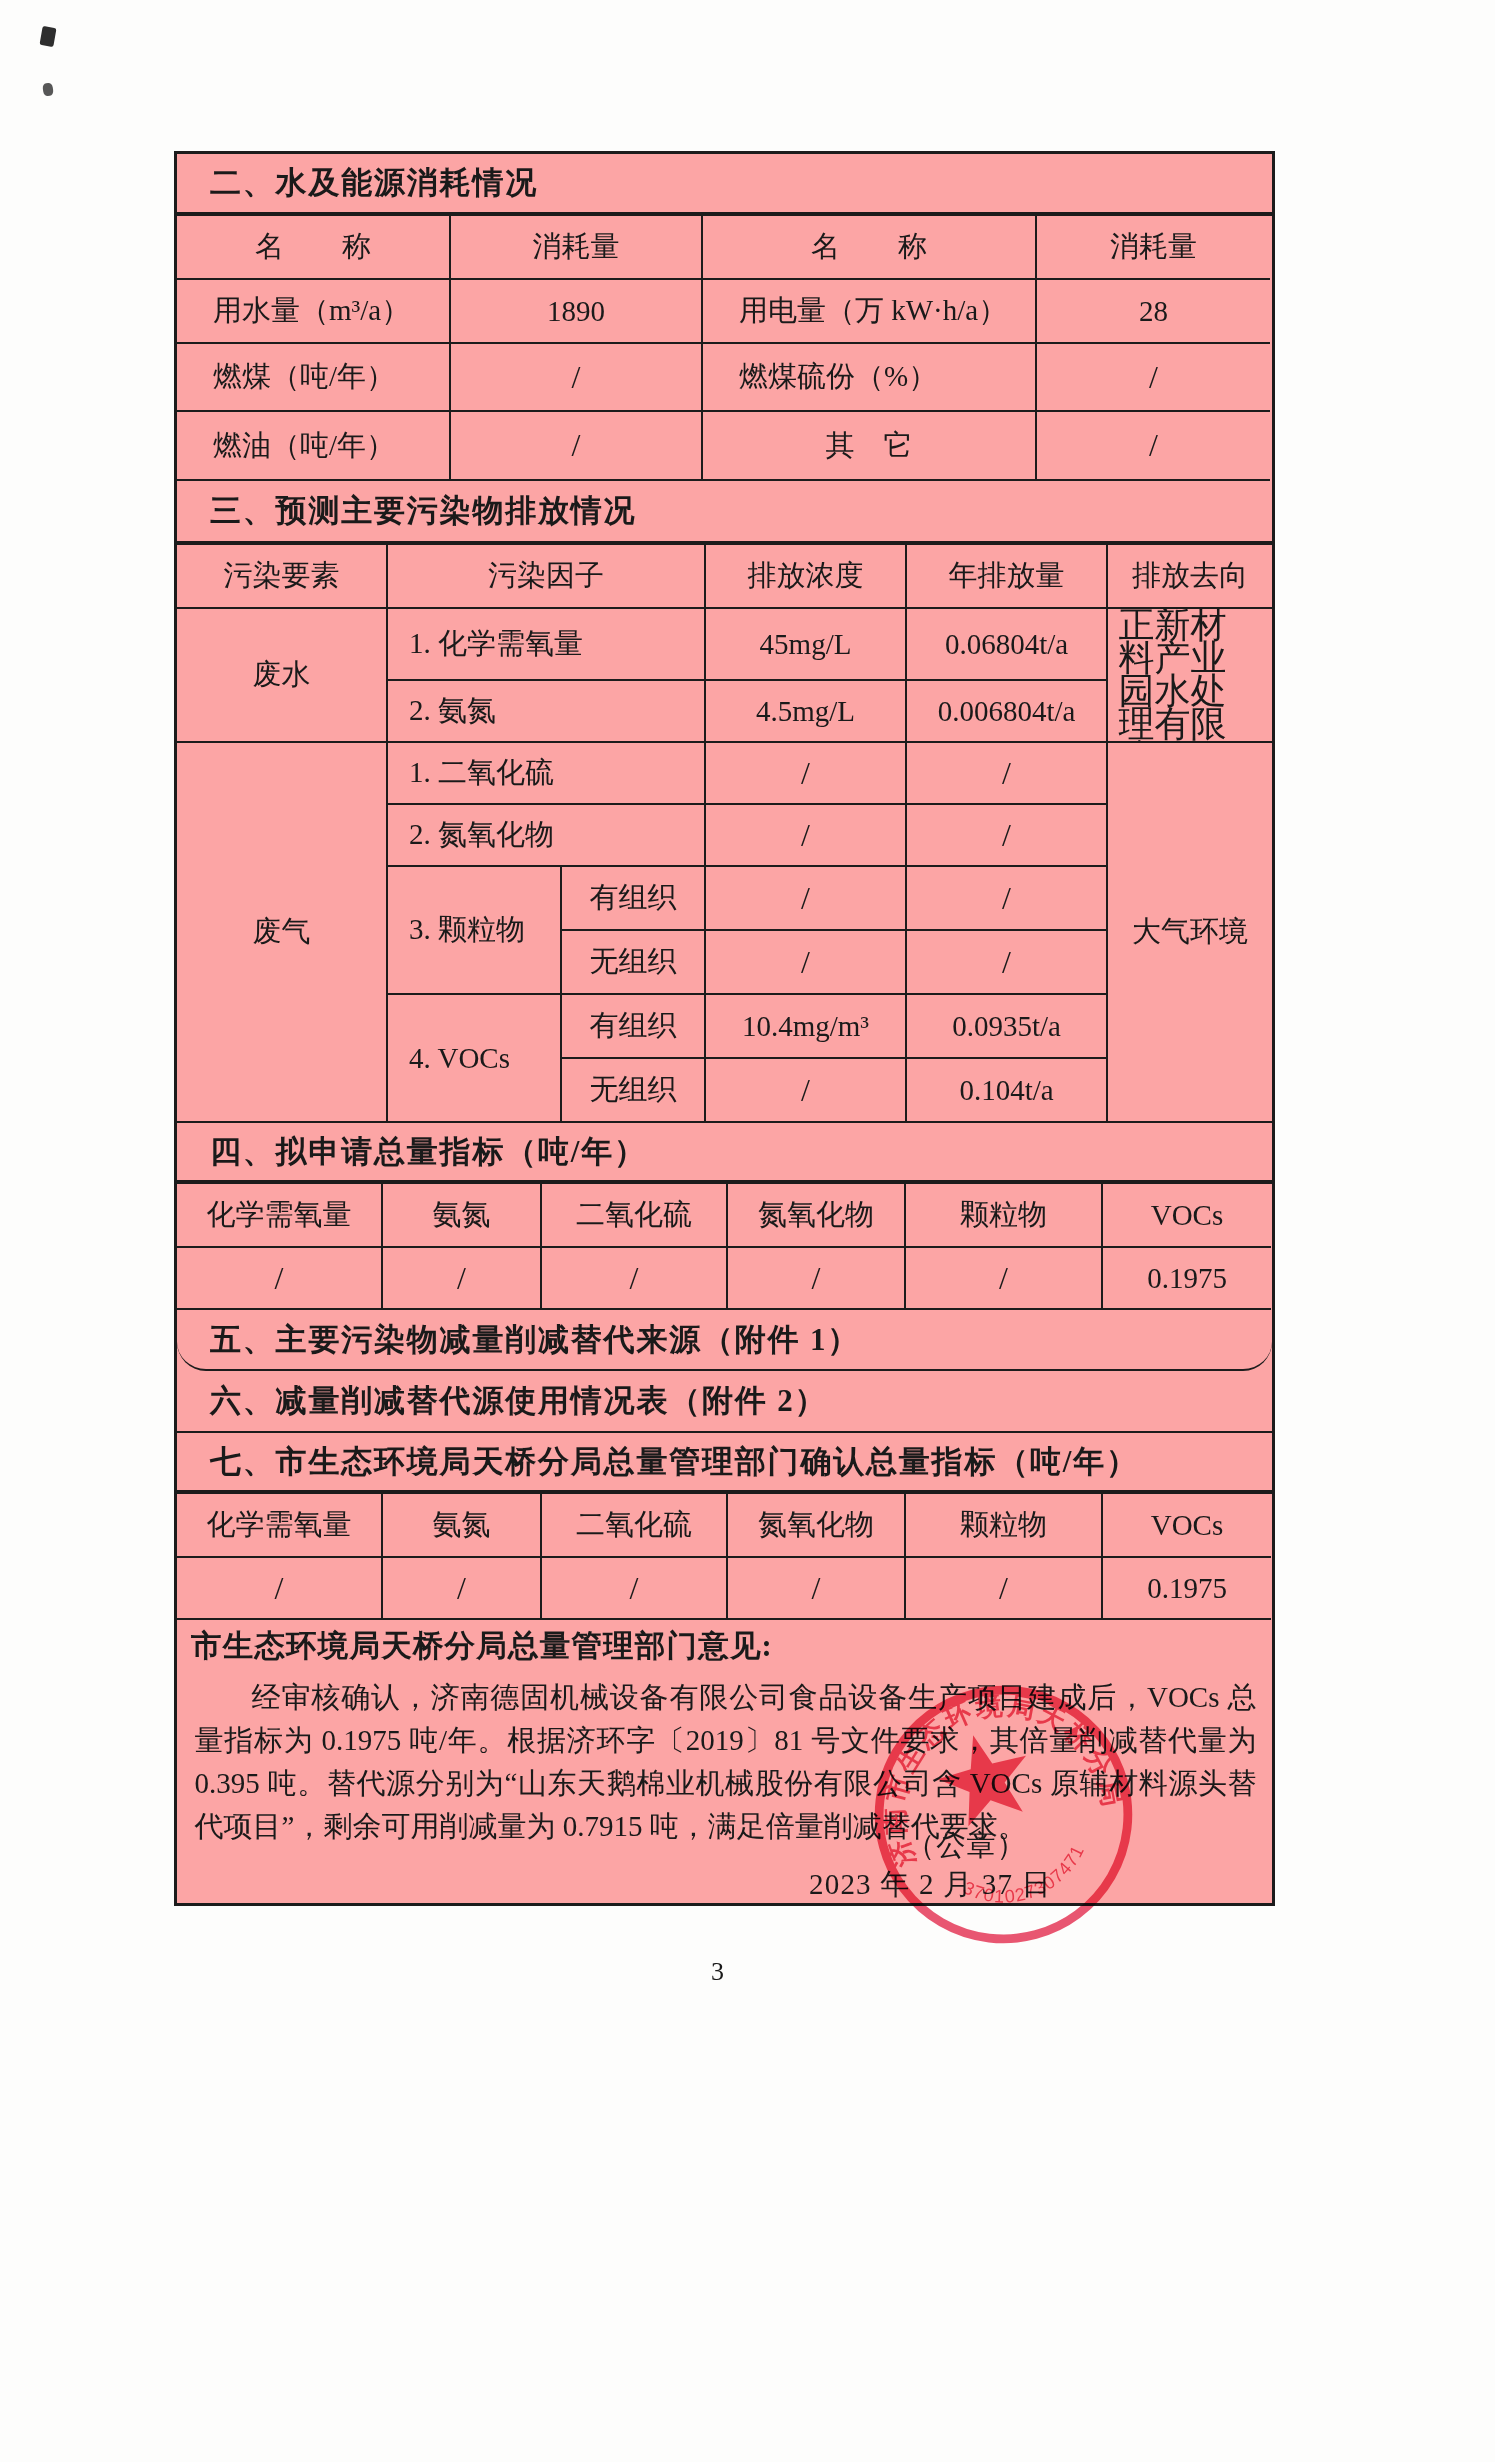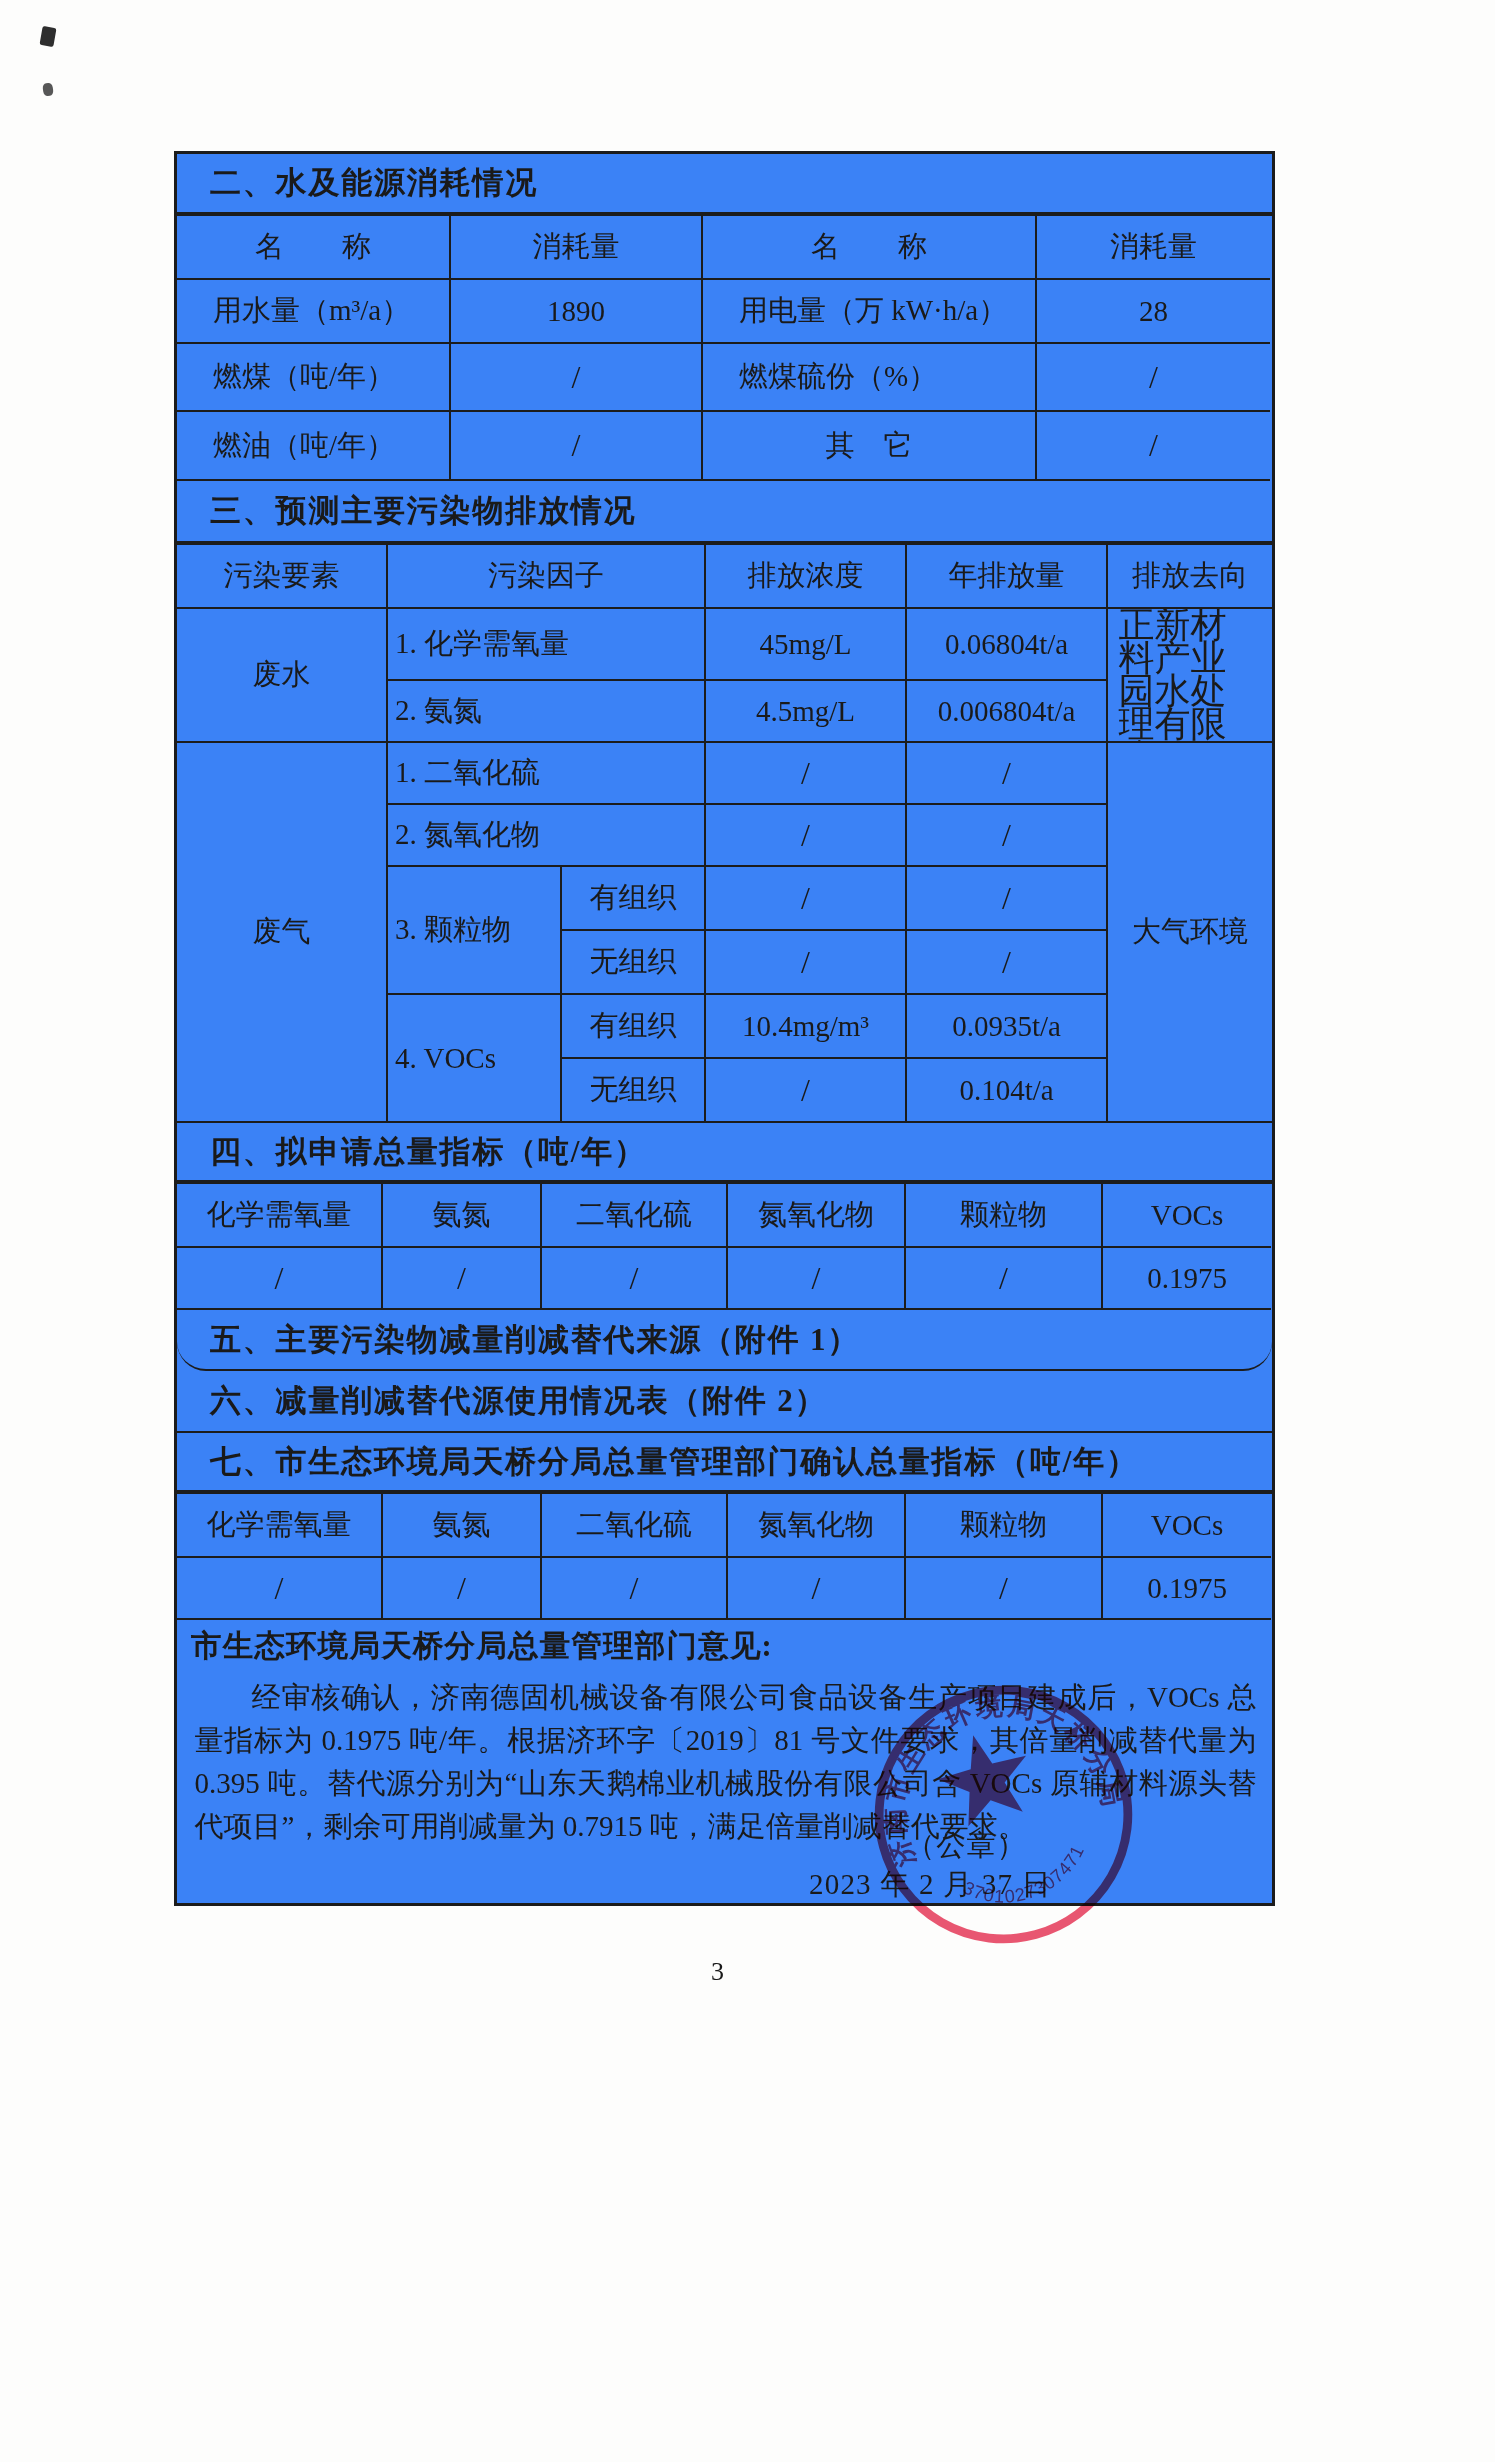--- a/index.html
+++ b/index.html
@@ -15,21 +15,21 @@
   
   .mark1 { position:absolute; left:41px; top:27px; width:14px; height:19px;
            background:#2e2e2e; border-radius:2.3px; transform:rotate(10deg); }
   .mark2 { position:absolute; left:43px; top:83px; width:10px; height:13px;
            background:#3a3a3a; border-radius:40%; transform:rotate(-8deg); opacity:.85; }
 
   
   .doc-table {
     position:absolute; left:174px; top:151px; width:1101px;
     border:3.5px solid #1c1c1c;
-    background:#3b82f6;
+    background:#fca5a5;
   }
   .sec-title {
     height:62px; display:flex; align-items:center;
     padding-left:33px;
     font-weight:bold; font-size:31px; letter-spacing:1.8px;
     border-bottom:4.1px solid #1c1c1c;
   }
   .sec-title.h104 { height:61px; }
   .sec-title.h110 { height:64px; }
   .plain-row { border-bottom:2.9px solid #1c1c1c; }
@@ -54,21 +54,21 @@
   .s2-r2 { height:68px; }
   .s2-r3 { height:69px; }
 
   
   .s3-hdr-grid { grid-template-columns:211px 318px 201px 201px 164px; }
   .s3-hdr-grid .cell { height:64px; }
   .s3-body-grid {
     grid-template-columns:211px 174px 144px 201px 201px 164px;
     grid-template-rows:72px 62px 62px 62px 64px 64px 64px 64px;
   }
-  .s3-body-grid .cell.factor { justify-content:flex-start; padding-left:7px; }
+  .s3-body-grid .cell.factor { justify-content:flex-start; padding-left:21px; }
   .dest-cell { font-size:36px; line-height:33px; padding:0 10.6px; text-align:left;
                display:flex; align-items:center; }
 
   
   .s6col-grid { grid-template-columns:206px 159px 186px 178px 197px 168px; }
   .s6col-grid .cell.hdr { height:64px; }
   .s6col-grid .cell.val { height:62px; }
 
   
   .opinion { position:relative; height:283px; font-size:29px; }

